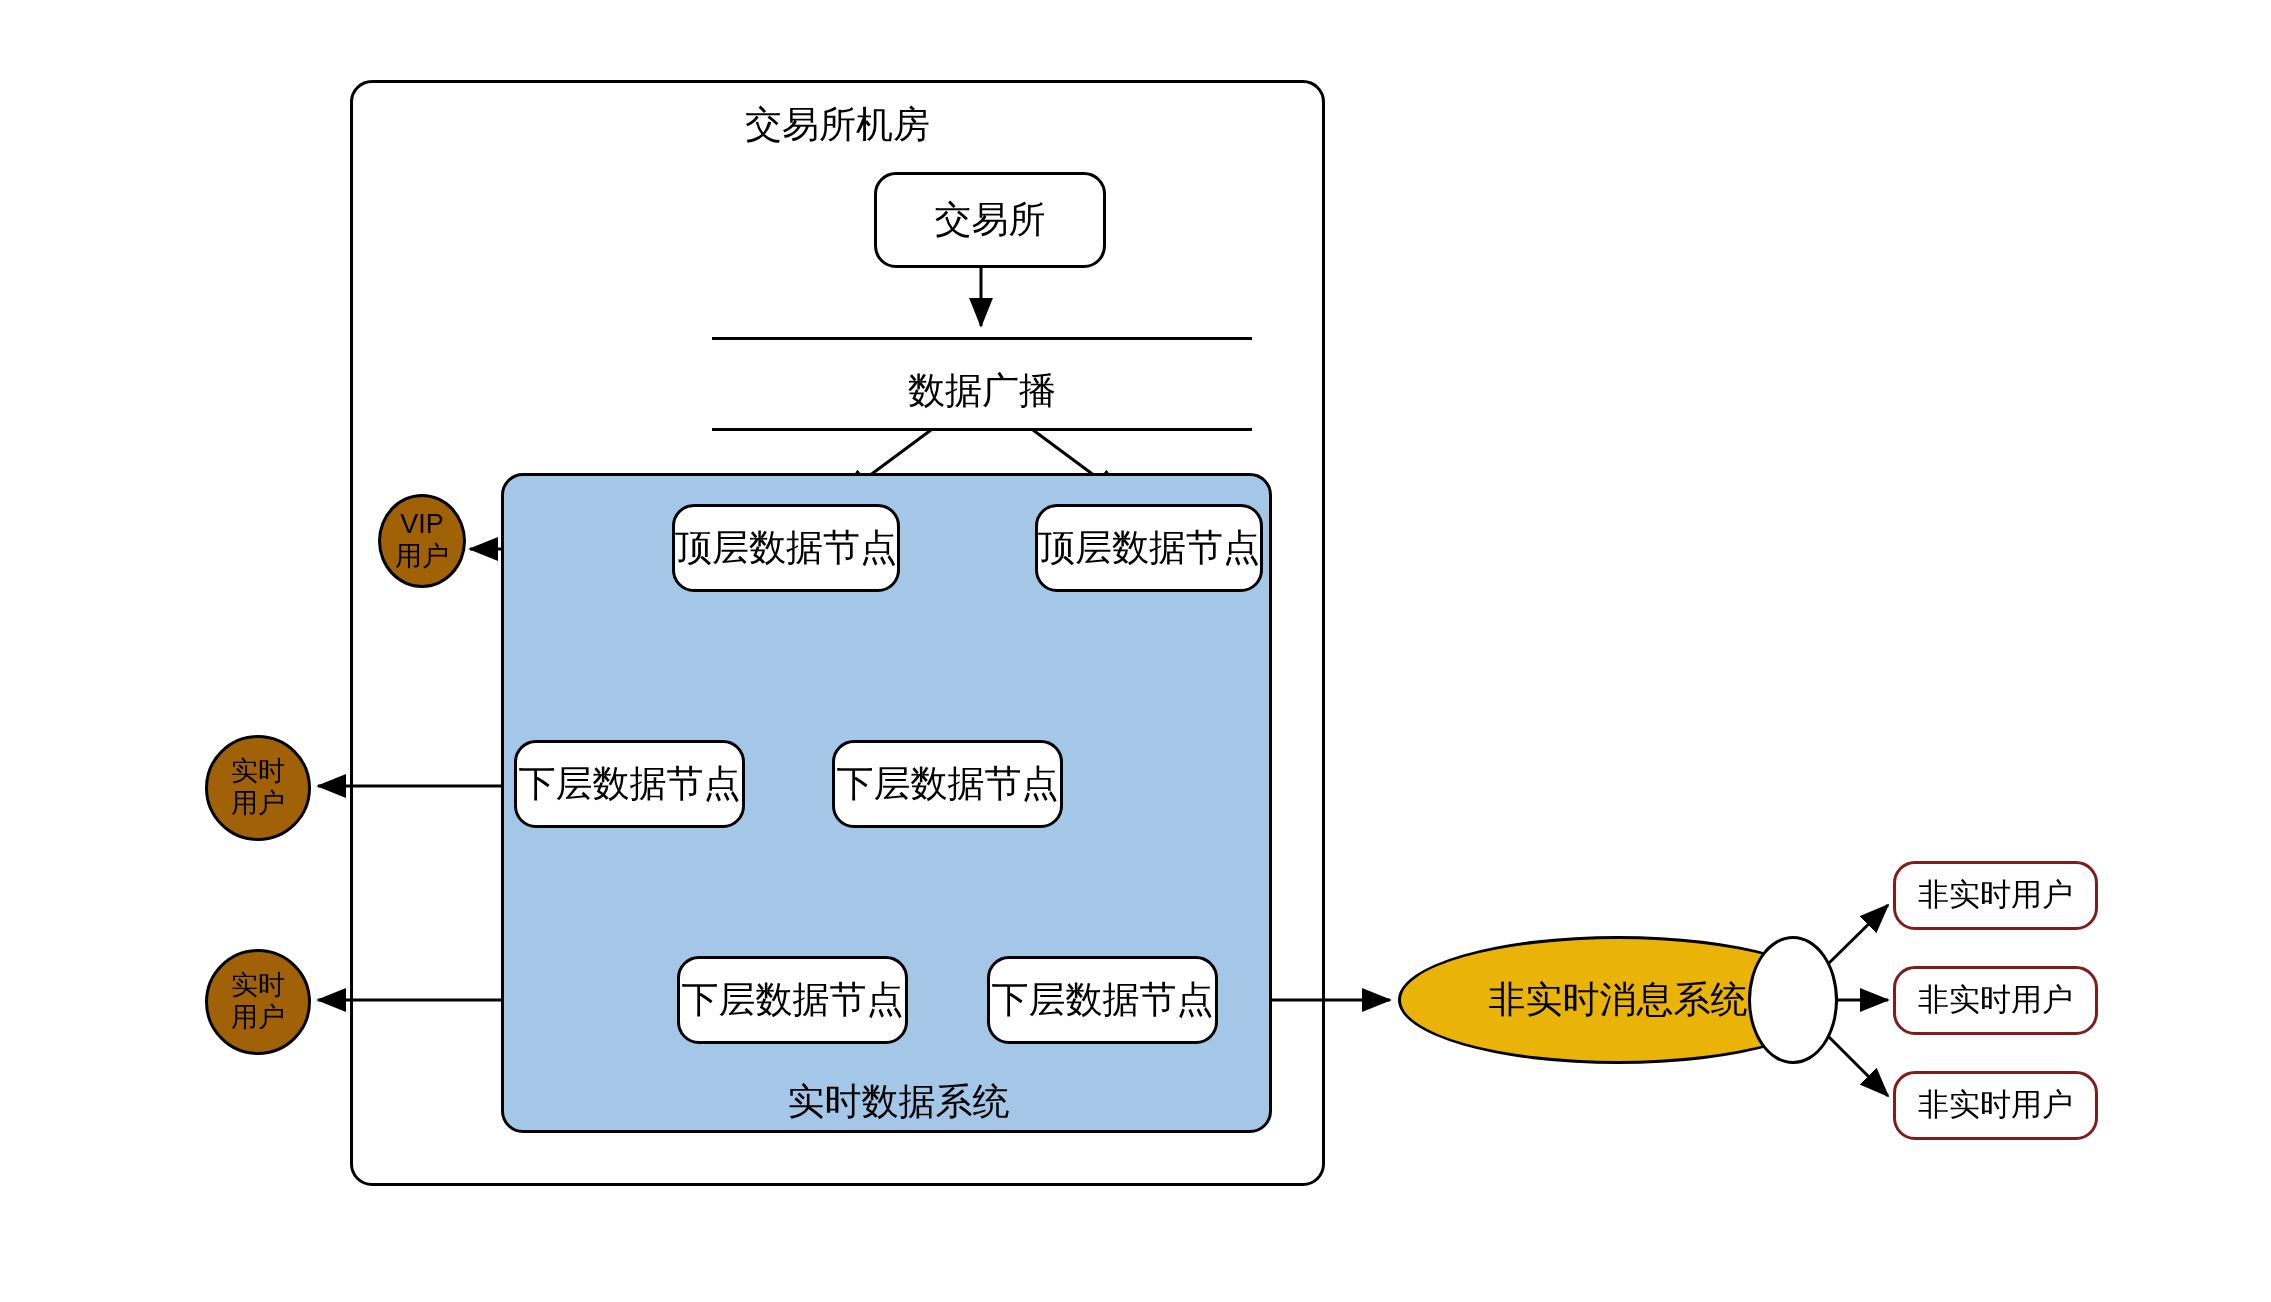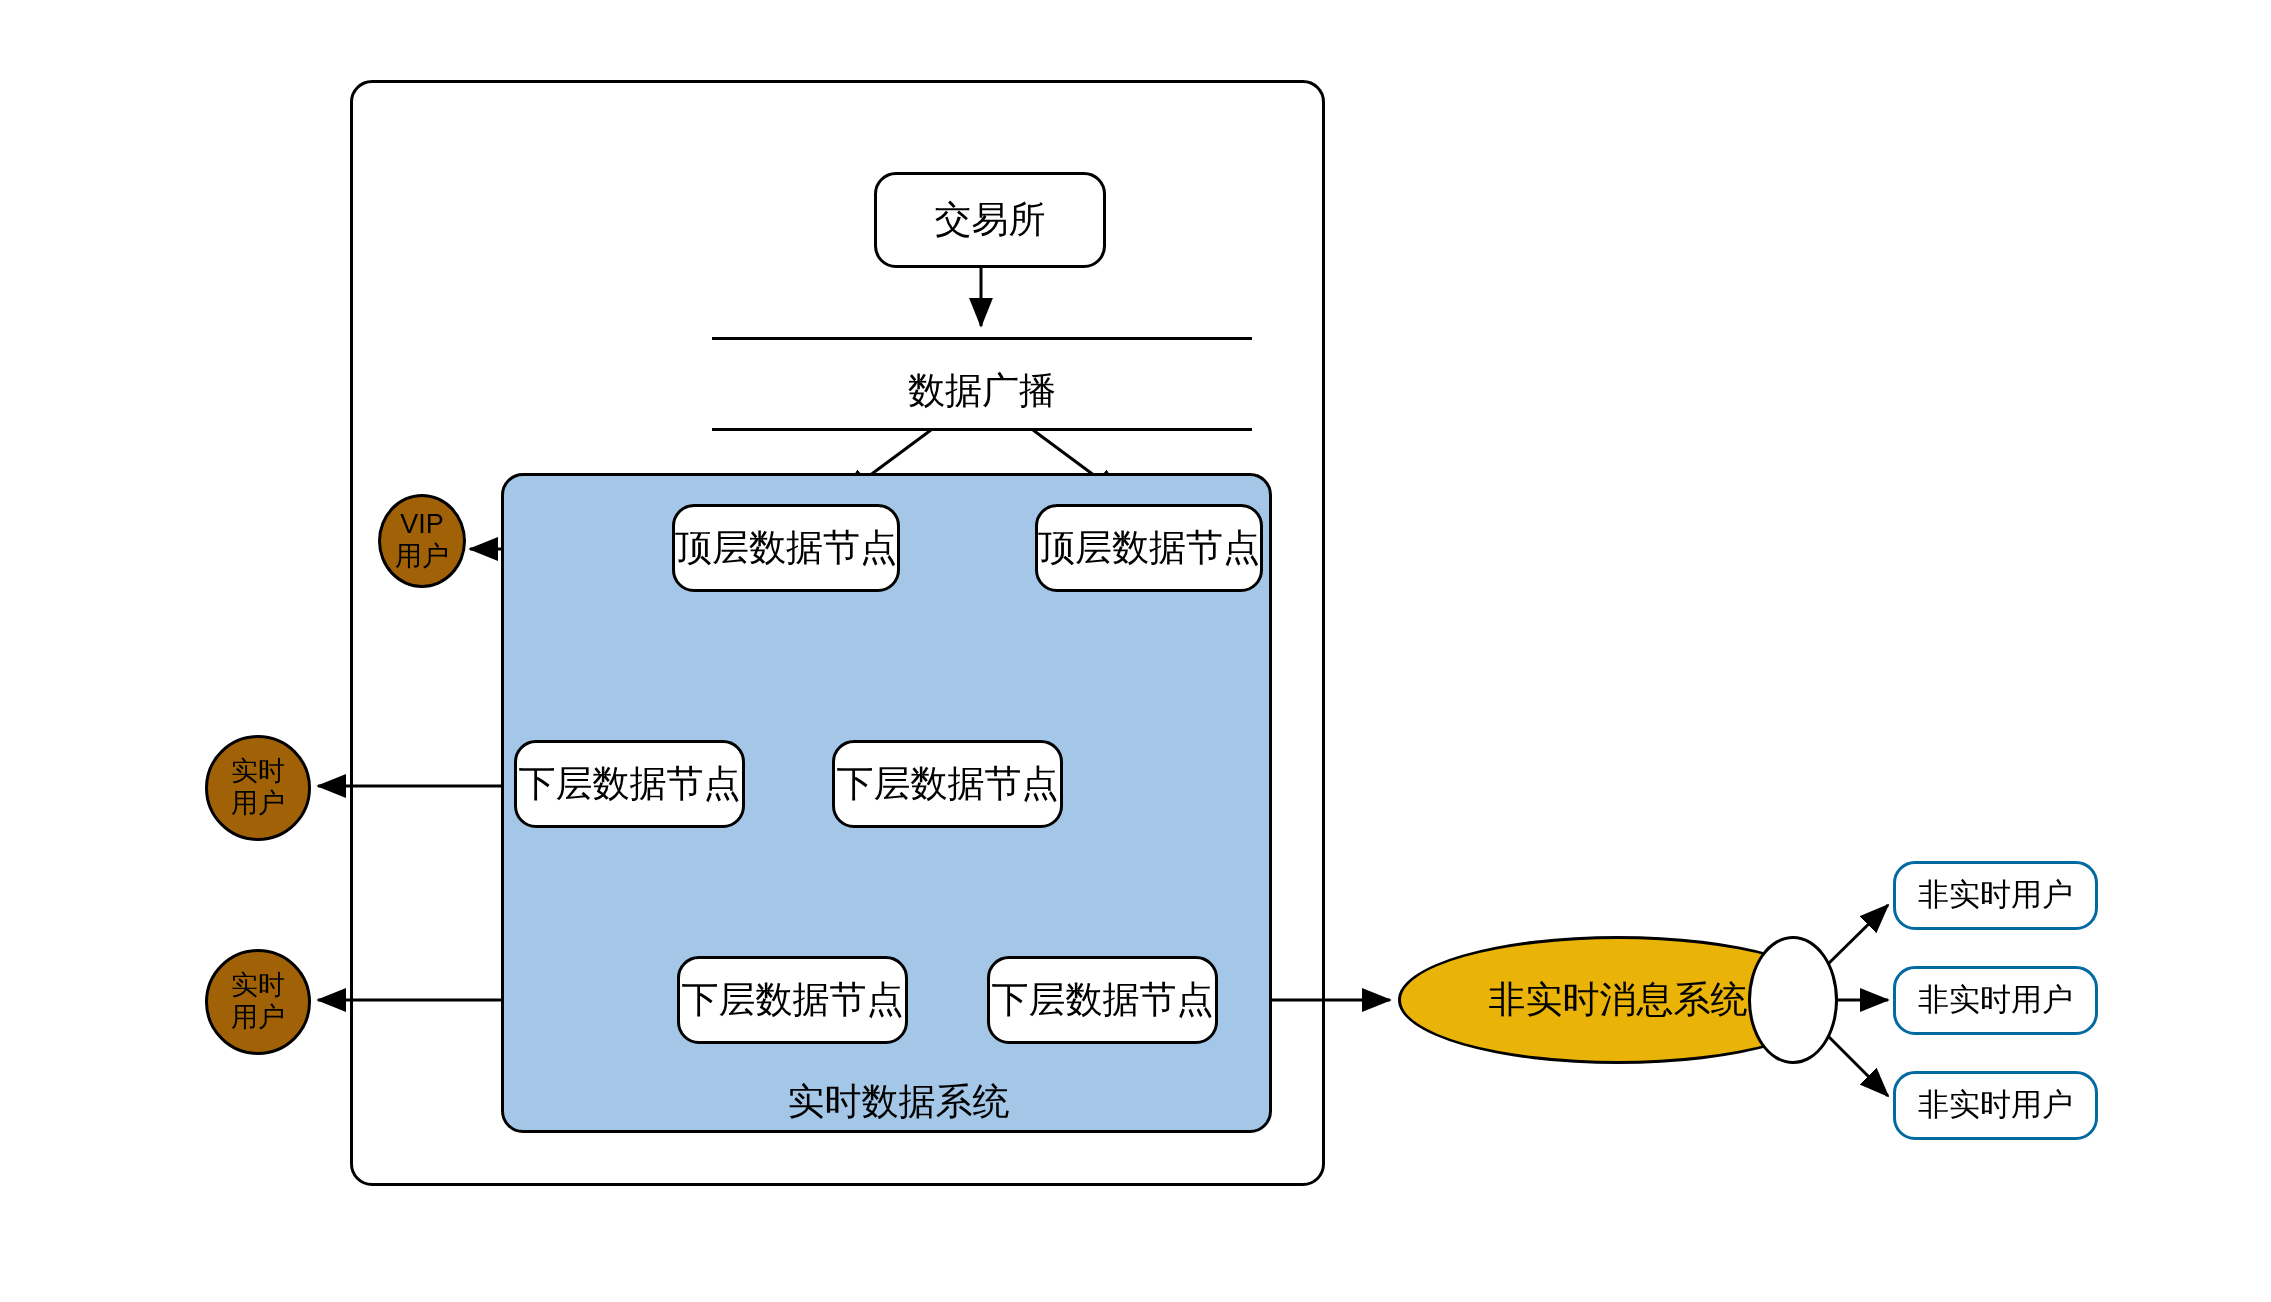--- a/index.html
+++ b/index.html
@@ -54,21 +54,21 @@
     display: block;
   }
 
   .box {
     border: 3px solid #000000;
     background: #ffffff;
     font-size: 37px;
   }
 
   .box-small {
-    border: 3px solid #0369a1;
+    border: 3px solid #7f1d1d;
     background: #ffffff;
     font-size: 31px;
   }
 
   .ellipse-node {
     border: 3px solid #000000;
     background: #a16207;
     border-radius: 50%;
     font-size: 27px;
     flex-direction: column;
@@ -146,20 +146,21 @@
 
     <line x1="1218" y1="1000" x2="1390" y2="1000" stroke="#000000" stroke-width="3" marker-end="url(#arrow)"></line>
 
     <line x1="1825" y1="967" x2="1888" y2="905" stroke="#000000" stroke-width="3" marker-end="url(#arrow)"></line>
     <line x1="1838" y1="1000" x2="1888" y2="1000" stroke="#000000" stroke-width="3" marker-end="url(#arrow)"></line>
     <line x1="1825" y1="1033" x2="1888" y2="1096" stroke="#000000" stroke-width="3" marker-end="url(#arrow)"></line>
   </svg>
 
   <div class="node outer-frame" style="left:350px; top:80px; width:975px; height:1106px;"></div>
 
+  <div class="plain-label frame-title" style="left:350px; top:100px; width:975px; text-align:center;">交易所机房</div>
 
   <div class="node box" style="left:874px; top:172px; width:232px; height:96px;">交易所</div>
 
   <div class="hrule" style="left:712px; top:337px; width:540px;"></div>
   <div class="plain-label broadcast-title" style="left:712px; top:366px; width:540px; text-align:center;">数据广播</div>
   <div class="hrule" style="left:712px; top:428px; width:540px;"></div>
 
   <div class="node zone-blue" style="left:501px; top:473px; width:771px; height:660px;"></div>
 
   <div class="plain-label zone-title" style="left:501px; top:1077px; width:771px; text-align:center;">实时数据系统</div>

